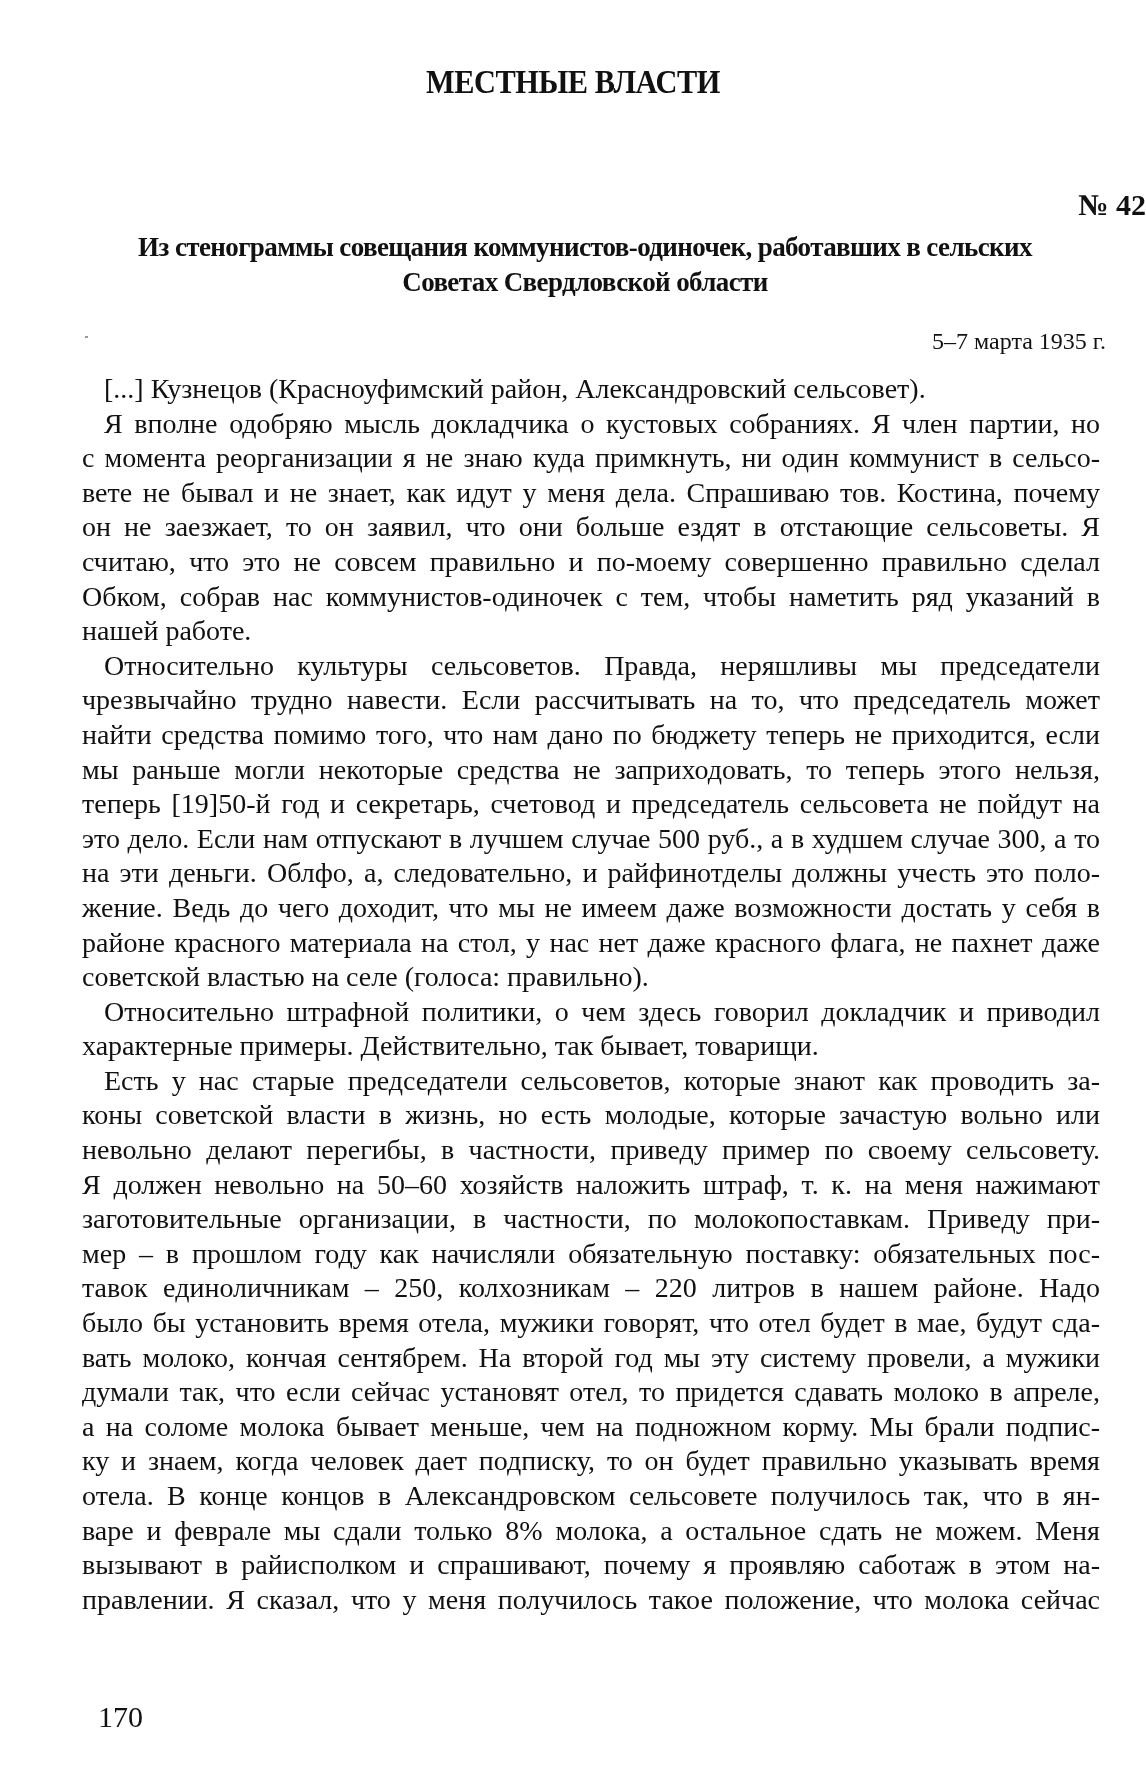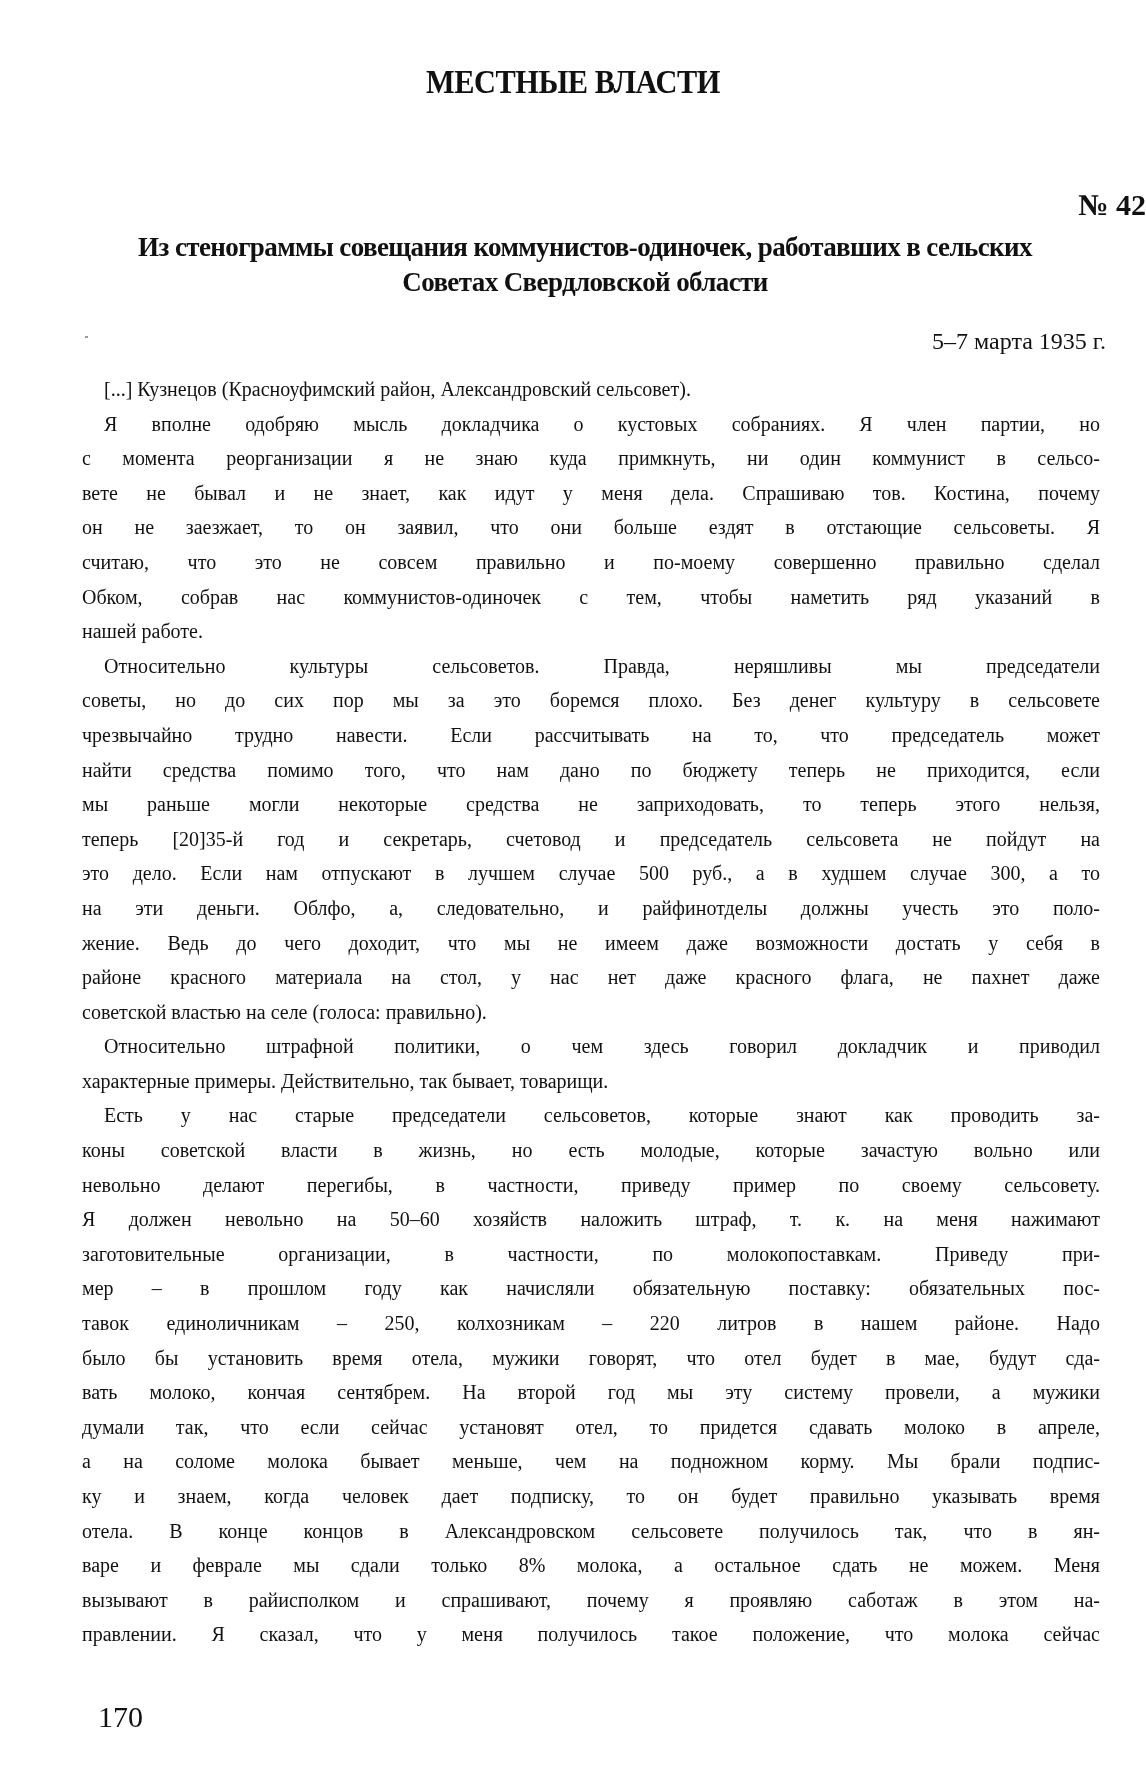--- a/index.html
+++ b/index.html
@@ -67,21 +67,21 @@
       left: 85px;
       width: 3px;
       height: 2px;
       background: #9a9a9a;
     }
     .body-text {
       position: absolute;
       top: 372px;
       left: 82px;
       width: 1018px;
-      font-size: 20px;
+      font-size: 28px;
       line-height: 34.6px;
     }
     .body-text .ln {
       display: block;
       white-space: nowrap;
       text-align: justify;
       text-align-last: justify;
       height: 34.6px;
     }
     .body-text .ln.indent { padding-left: 22px; }
@@ -109,25 +109,24 @@
   <div class="body-text" id="body-text">
       <span class="ln indent last">[...] Кузнецов (Красноуфимский район, Александровский сельсовет).</span>
       <span class="ln indent">Я вполне одобряю мысль докладчика о кустовых собраниях. Я член партии, но</span>
       <span class="ln">с момента реорганизации я не знаю куда примкнуть, ни один коммунист в сельсо-</span>
       <span class="ln">вете не бывал и не знает, как идут у меня дела. Спрашиваю тов. Костина, почему</span>
       <span class="ln">он не заезжает, то он заявил, что они больше ездят в отстающие сельсоветы. Я</span>
       <span class="ln">считаю, что это не совсем правильно и по-моему совершенно правильно сделал</span>
       <span class="ln">Обком, собрав нас коммунистов-одиночек с тем, чтобы наметить ряд указаний в</span>
       <span class="ln last">нашей работе.</span>
       <span class="ln indent">Относительно культуры сельсоветов. Правда, неряшливы мы председатели</span>
-      <span class="ln">советы, но до сих пор мы за это боремся плохо. Без денег культуру в сельсовете</span>
       <span class="ln">чрезвычайно трудно навести. Если рассчитывать на то, что председатель может</span>
       <span class="ln">найти средства помимо того, что нам дано по бюджету теперь не приходится, если</span>
       <span class="ln">мы раньше могли некоторые средства не заприходовать, то теперь этого нельзя,</span>
-      <span class="ln">теперь [20]35-й год и секретарь, счетовод и председатель сельсовета не пойдут на</span>
+      <span class="ln">теперь [19]50-й год и секретарь, счетовод и председатель сельсовета не пойдут на</span>
       <span class="ln">это дело. Если нам отпускают в лучшем случае 500  руб., а в худшем случае 300, а то</span>
       <span class="ln">на эти деньги. Облфо, а, следовательно, и райфинотделы должны учесть это поло-</span>
       <span class="ln">жение. Ведь до чего доходит, что мы не имеем даже возможности достать у себя в</span>
       <span class="ln">районе красного материала на стол, у нас нет даже красного флага, не пахнет даже</span>
       <span class="ln last">советской властью на селе (голоса: правильно).</span>
       <span class="ln indent">Относительно штрафной политики, о чем здесь говорил докладчик и приводил</span>
       <span class="ln last">характерные примеры. Действительно, так бывает, товарищи.</span>
       <span class="ln indent">Есть у нас старые председатели сельсоветов, которые знают как проводить за-</span>
       <span class="ln">коны советской власти в жизнь, но есть молодые, которые зачастую вольно или</span>
       <span class="ln">невольно делают перегибы, в частности, приведу пример по своему сельсовету.</span>

